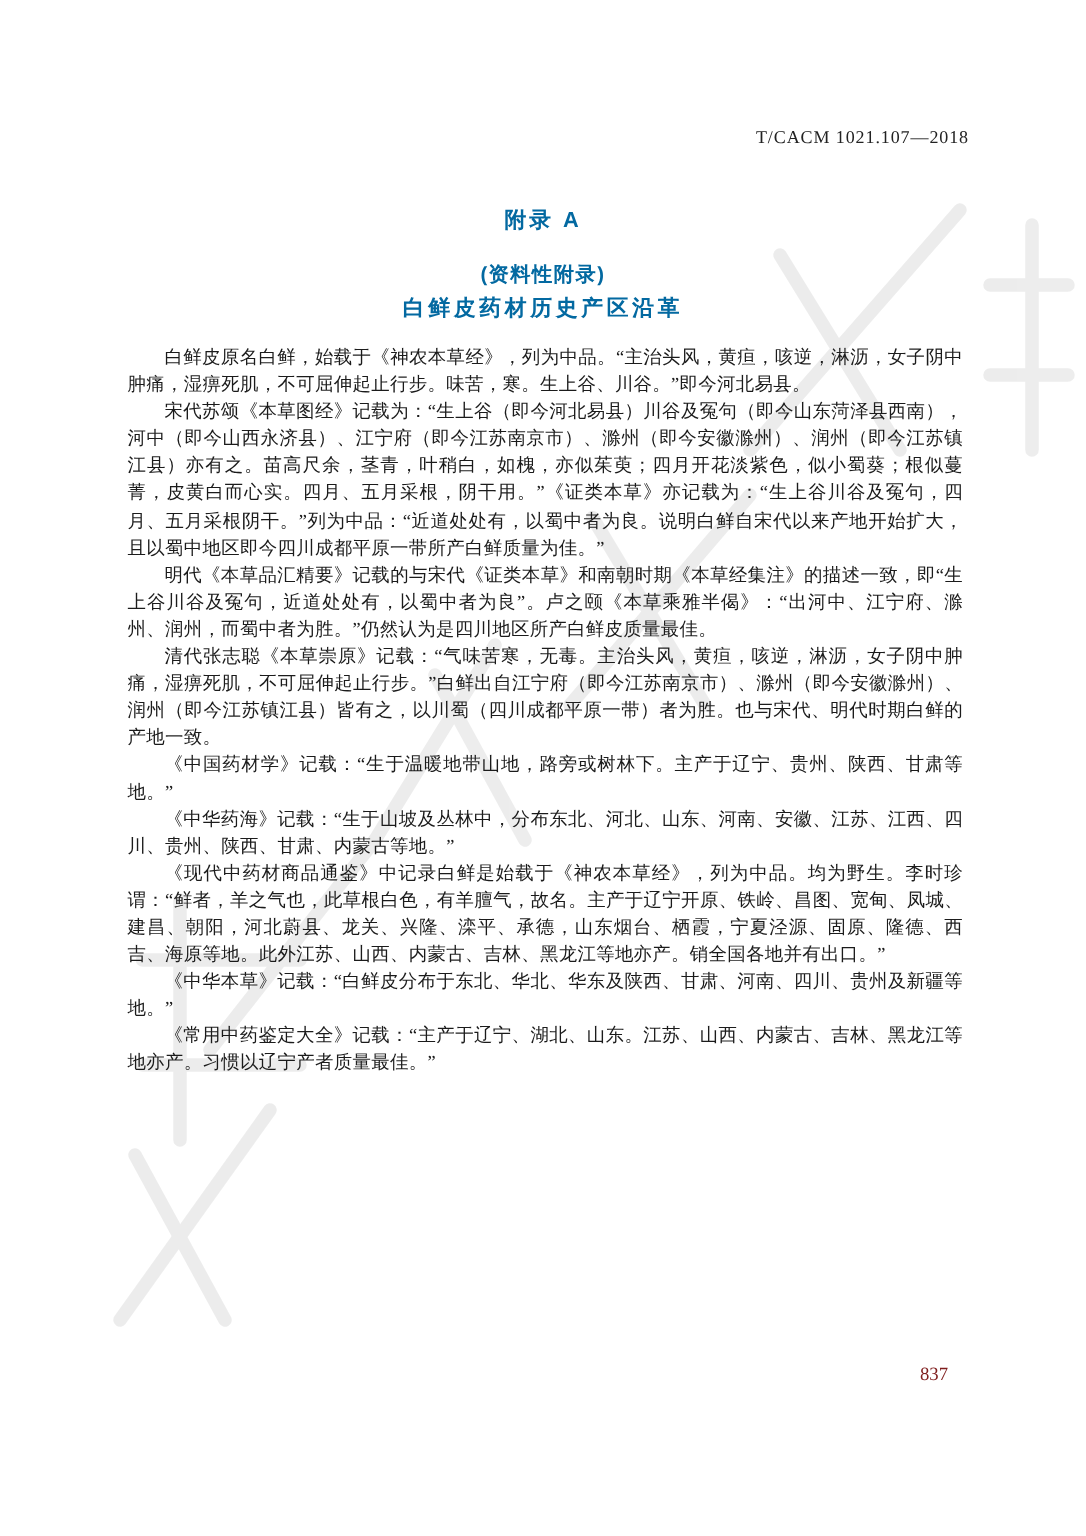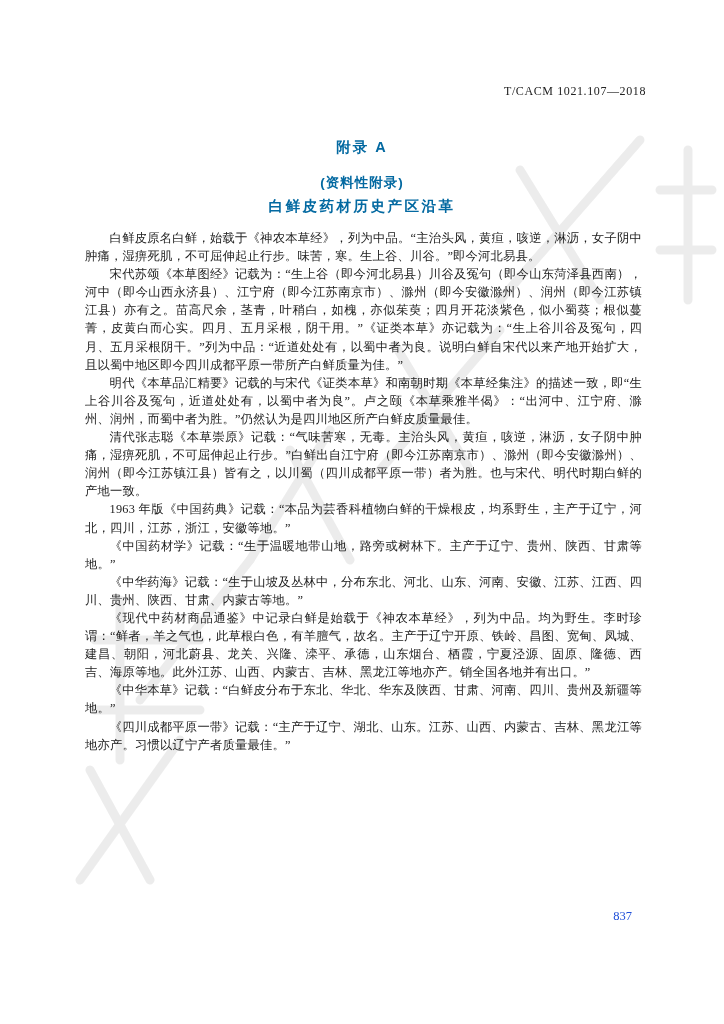--- a/index.html
+++ b/index.html
@@ -54,21 +54,21 @@
     text-align: justify;
     letter-spacing: 0.2px;
   }
   .content p { margin: 0; text-indent: 2em; }
   .page-number {
     position: absolute;
     top: 909px;
     right: 92px;
     z-index: 1;
     font-size: 12.5px;
-    color: #1d4ed8;
+    color: #7f1d1d;
   }
 </style>
 </head>
 <body>
 
 <div class="page">
 
   <svg class="watermark" viewBox="0 0 724 1024" xmlns="http://www.w3.org/2000/svg">
     <g fill="none" stroke="#dedede" stroke-width="9" stroke-linecap="round" opacity="0.55">
       <path d="M640 140 L500 300"></path>
@@ -90,23 +90,22 @@
     <div class="t-line title-appendix">附录 A</div>
     <div class="t-line title-subtitle">(资料性附录)</div>
     <div class="t-line title-heading">白鲜皮药材历史产区沿革</div>
   </div>
 
   <div class="content">
     <p>白鲜皮原名白鲜，始载于《神农本草经》，列为中品。“主治头风，黄疸，咳逆，淋沥，女子阴中肿痛，湿痹死肌，不可屈伸起止行步。味苦，寒。生上谷、川谷。”即今河北易县。</p>
     <p>宋代苏颂《本草图经》记载为：“生上谷（即今河北易县）川谷及冤句（即今山东菏泽县西南），河中（即今山西永济县）、江宁府（即今江苏南京市）、滁州（即今安徽滁州）、润州（即今江苏镇江县）亦有之。苗高尺余，茎青，叶稍白，如槐，亦似茱萸；四月开花淡紫色，似小蜀葵；根似蔓菁，皮黄白而心实。四月、五月采根，阴干用。”《证类本草》亦记载为：“生上谷川谷及冤句，四月、五月采根阴干。”列为中品：“近道处处有，以蜀中者为良。说明白鲜自宋代以来产地开始扩大，且以蜀中地区即今四川成都平原一带所产白鲜质量为佳。”</p>
     <p>明代《本草品汇精要》记载的与宋代《证类本草》和南朝时期《本草经集注》的描述一致，即“生上谷川谷及冤句，近道处处有，以蜀中者为良”。卢之颐《本草乘雅半偈》：“出河中、江宁府、滁州、润州，而蜀中者为胜。”仍然认为是四川地区所产白鲜皮质量最佳。</p>
     <p>清代张志聪《本草崇原》记载：“气味苦寒，无毒。主治头风，黄疸，咳逆，淋沥，女子阴中肿痛，湿痹死肌，不可屈伸起止行步。”白鲜出自江宁府（即今江苏南京市）、滁州（即今安徽滁州）、润州（即今江苏镇江县）皆有之，以川蜀（四川成都平原一带）者为胜。也与宋代、明代时期白鲜的产地一致。</p>
-    <p>1963 年版《中国药典》记载：“本品为芸香科植物白鲜的干燥根皮，均系野生，主产于辽宁，河北，四川，江苏，浙江，安徽等地。”</p>
     <p>《中国药材学》记载：“生于温暖地带山地，路旁或树林下。主产于辽宁、贵州、陕西、甘肃等地。”</p>
     <p>《中华药海》记载：“生于山坡及丛林中，分布东北、河北、山东、河南、安徽、江苏、江西、四川、贵州、陕西、甘肃、内蒙古等地。”</p>
     <p>《现代中药材商品通鉴》中记录白鲜是始载于《神农本草经》，列为中品。均为野生。李时珍谓：“鲜者，羊之气也，此草根白色，有羊膻气，故名。主产于辽宁开原、铁岭、昌图、宽甸、凤城、建昌、朝阳，河北蔚县、龙关、兴隆、滦平、承德，山东烟台、栖霞，宁夏泾源、固原、隆德、西吉、海原等地。此外江苏、山西、内蒙古、吉林、黑龙江等地亦产。销全国各地并有出口。”</p>
     <p>《中华本草》记载：“白鲜皮分布于东北、华北、华东及陕西、甘肃、河南、四川、贵州及新疆等地。”</p>
-    <p>《四川成都平原一带》记载：“主产于辽宁、湖北、山东。江苏、山西、内蒙古、吉林、黑龙江等地亦产。习惯以辽宁产者质量最佳。”</p>
+    <p>《常用中药鉴定大全》记载：“主产于辽宁、湖北、山东。江苏、山西、内蒙古、吉林、黑龙江等地亦产。习惯以辽宁产者质量最佳。”</p>
   </div>
 
   <div class="page-number">837</div>
 
 </div>
 
 </body></html>

